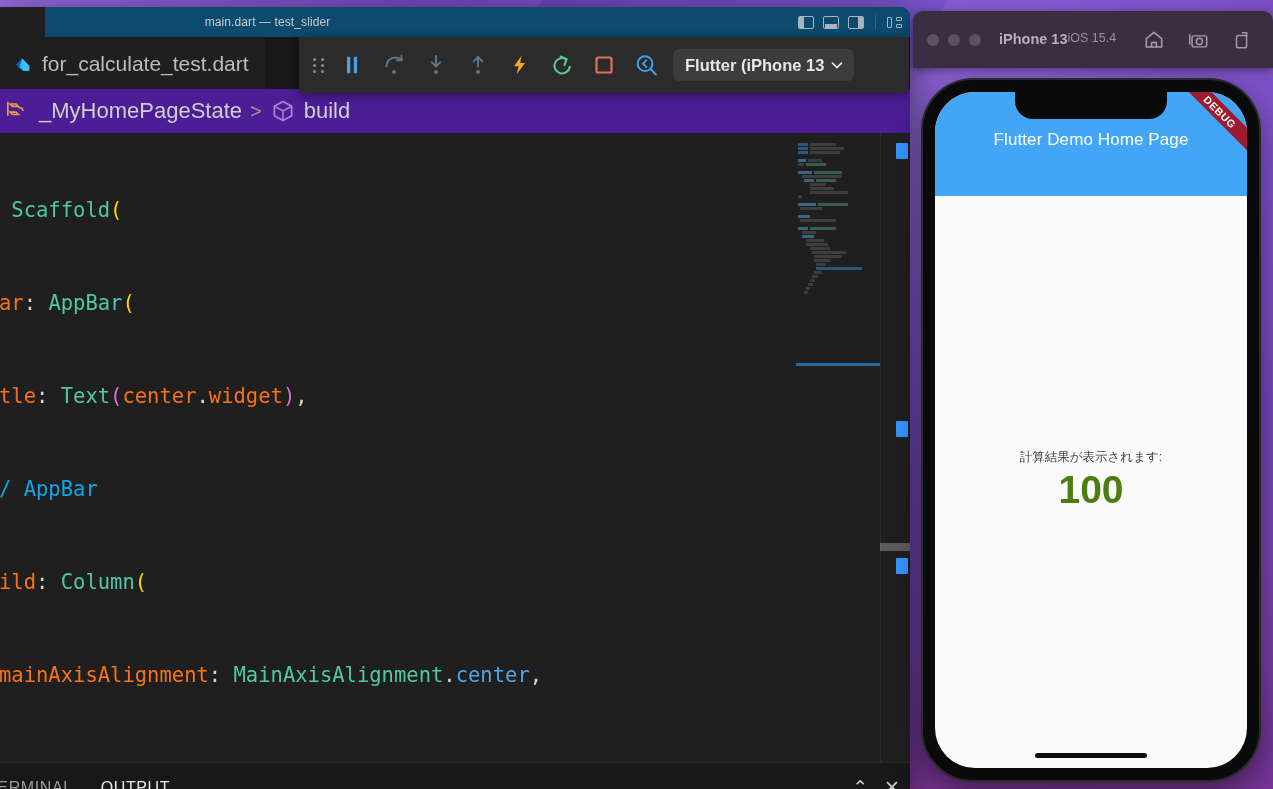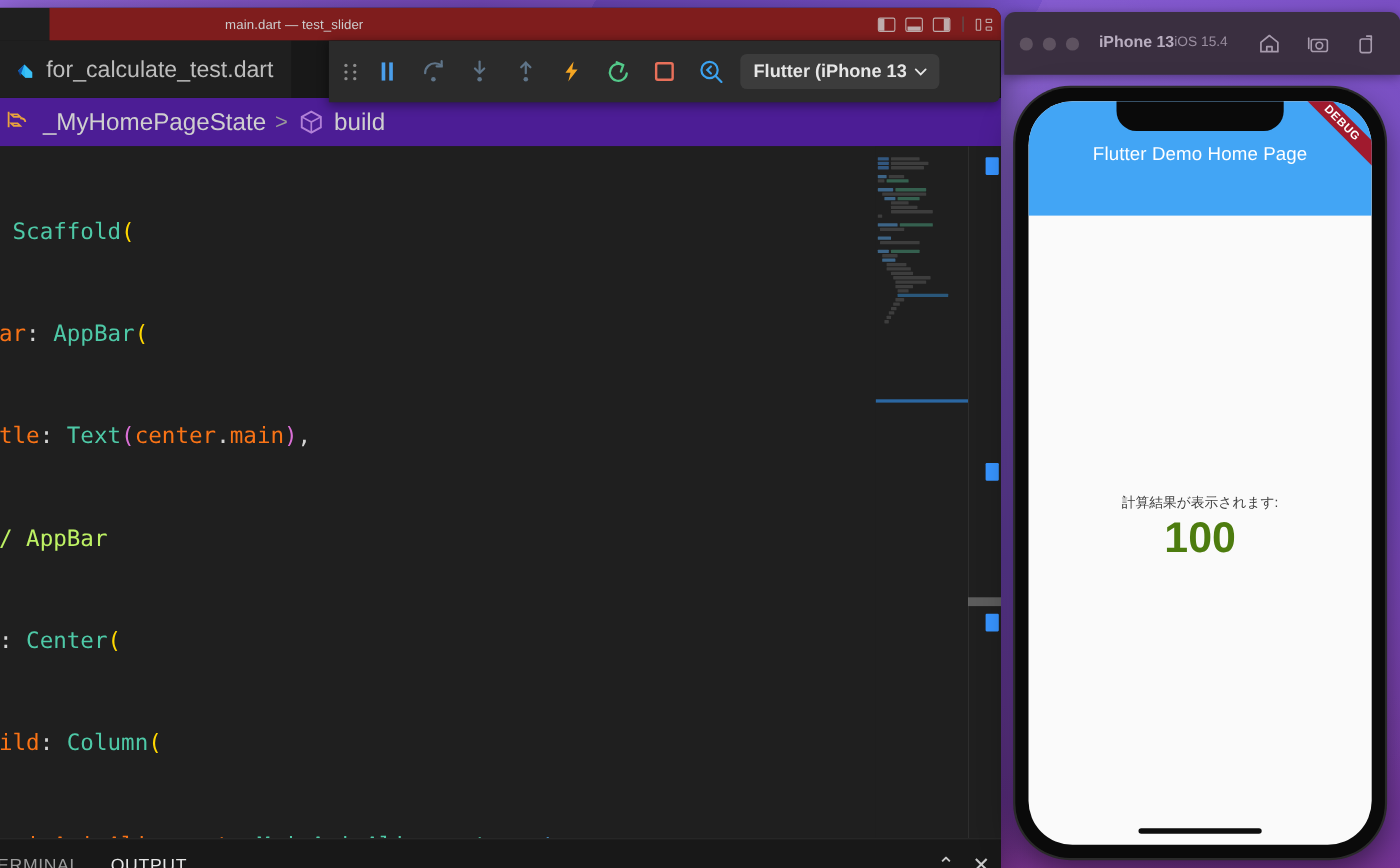--- a/index.html
+++ b/index.html
@@ -34,21 +34,21 @@
     background: #1f1f1f;
     border-radius: 0 10px 0 0;
     overflow: hidden;
     box-shadow: 0 10px 40px rgba(0,0,0,.55);
     display: flex; flex-direction: column;
   }
 
   
   .titlebar {
     position: relative; flex: 0 0 30px;
-    background: #7f1d1d;
+    background: #0c4a6e;
     display: flex; align-items: center; justify-content: center; margin-left: 46px;
   }
   .titlebar .title {
     font-size: 12px; color: #cccccc; letter-spacing: .1px;
     position: absolute; left: 0; right: 0; text-align: center;
     margin-left: -420px;
   }
   .layout-icons {
     position: absolute; right: 8px; top: 0; bottom: 0;
     display: flex; align-items: center; gap: 9px;
@@ -109,21 +109,21 @@
   .code {
     position: absolute; left: 0; top: 0; right: 0;
     font-family: "DejaVu Sans Mono", "Liberation Mono", monospace;
     font-size: 20.5px; line-height: 31px; white-space: pre;
   }
   .ln { position: relative; height: 31px; padding-left: 0px; }
 
   
   .t-type   { color:#4ec9a7; }
   .t-prop   { color:#f97316; }
-  .t-cmt    { color:#bef264;text-align:center; }
+  .t-cmt    { color:#0ea5e9;text-align:center; }
   .t-plain  { color:#d4d4d4; }
   .t-paren1 { color:#ffd700; }
   .t-paren2 { color:#da70d6; }
 
   
   .minimap {
     position:absolute; right: 30px; top: 0; width: 84px; bottom: 0;
     background:#1f1f1f; overflow:hidden;
   }
   .mm-row { height: 3px; margin-bottom: 1px; display:flex; gap:2px; padding-left: 2px; }
@@ -261,23 +261,22 @@
         <path d="M4 7.6 12 12l8-4.4M12 12v8.8" stroke="#b180d7" stroke-width="1.4" fill="none"></path>
       </svg>
       <span>build</span>
     </div>
 
     <div class="editor">
 
       <div class="code">
         <div class="ln"><span class="t-plain"> </span><span class="t-type">Scaffold</span><span class="t-paren1">(</span></div>
         <div class="ln"><span class="t-prop">ar</span><span class="t-plain">: </span><span class="t-type">AppBar</span><span class="t-paren1">(</span></div>
-        <div class="ln"><span class="t-prop">tle</span><span class="t-plain">: </span><span class="t-type">Text</span><span class="t-paren2">(</span><span class="t-prop">center</span><span class="t-plain">.</span><span class="t-prop">main</span><span class="t-paren2">)</span><span class="t-plain">,</span></div>
+        <div class="ln"><span class="t-prop">tle</span><span class="t-plain">: </span><span class="t-type">Text</span><span class="t-paren2">(</span><span class="t-prop">center</span><span class="t-plain">.</span><span class="t-prop">widget</span><span class="t-paren2">)</span><span class="t-plain">,</span></div>
         <div class="ln"><span class="t-cmt">/ AppBar</span></div>
-        <div class="ln"><span class="t-plain">: </span><span class="t-type">Center</span><span class="t-paren1">(</span></div>
         <div class="ln"><span class="t-prop">ild</span><span class="t-plain">: </span><span class="t-type">Column</span><span class="t-paren1">(</span></div>
         <div class="ln"><span class="t-prop">mainAxisAlignment</span><span class="t-plain">: </span><span class="t-type">MainAxisAlignment</span><span class="t-plain">.</span><span class="t-prop" style="color:#4fa6ea">center</span><span class="t-plain">,</span></div>
         
         
         
         
         
         
         
         

